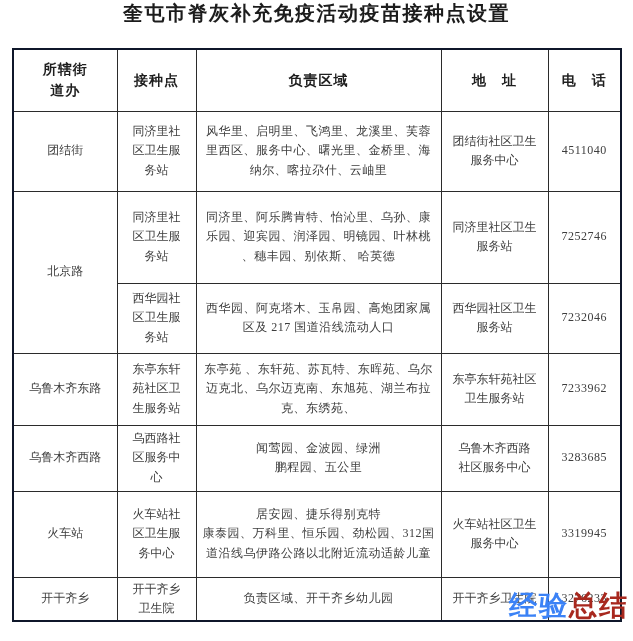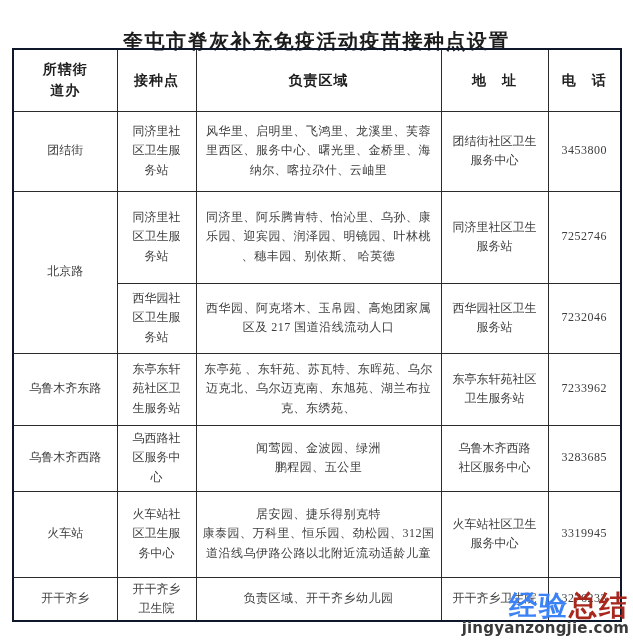--- a/index.html
+++ b/index.html
@@ -6,21 +6,21 @@
   .page{
     position:relative;
     width:633px;height:641px;
     background:#ffffff;
     overflow:hidden;
     font-family:"Liberation Serif","DejaVu Serif",serif;
     color:#3d3d3d;
   }
   .doc-title{
     position:absolute;
-    left:0;top:28px;width:633px;
+    left:0;top:0;width:633px;
     text-align:center;
     font-family:"Liberation Sans","DejaVu Sans",sans-serif;
     font-weight:bold;
     font-size:20px;
     letter-spacing:1.5px;
     color:#1c1c1c;
     white-space:nowrap;
   }
   table.vax{
     position:absolute;
@@ -107,21 +107,21 @@
         <th>地　址</th>
         <th>电　话</th>
       </tr>
 
       <tr class="r0">
         <td>团结街</td>
         <td><span class="site-wrap">同济里社区卫生服务站</span></td>
         <td class="area">风华里、启明里、飞鸿里、龙溪里、芙蓉里西区、服务中心、曙光里、金桥里、海纳尔、喀拉尕什、云岫里</td>
         <td>团结街社区卫生
 服务中心</td>
-        <td class="phone">3453800</td>
+        <td class="phone">4511040</td>
       </tr>
 
       <tr class="r1">
         <td rowspan="2">北京路</td>
         <td><span class="site-wrap">同济里社区卫生服务站</span></td>
         <td class="area">同济里、阿乐腾肯特、怡沁里、乌孙、康乐园、迎宾园、润泽园、明镜园、叶林桃 、穗丰园、别依斯、 哈英德</td>
         <td>同济里社区卫生
 服务站</td>
         <td class="phone">7252746</td>
       </tr>
@@ -168,16 +168,15 @@
         <td><span class="site-wrap">开干齐乡卫生院</span></td>
         <td class="area">负责区域、开干齐乡幼儿园</td>
         <td>开干齐乡卫生院</td>
         <td class="phone">3276233</td>
       </tr>
     </tbody>
   </table>
 
   <div class="watermark">
     <div class="wm-main"><span class="wm-black">经验</span><span class="wm-red" style="color: rgb(168, 40, 30);">总结</span></div>
-    <div class="wm-url">jingyanzongjie.com</div>
   </div>
 
 </div>
 
 </body></html>

